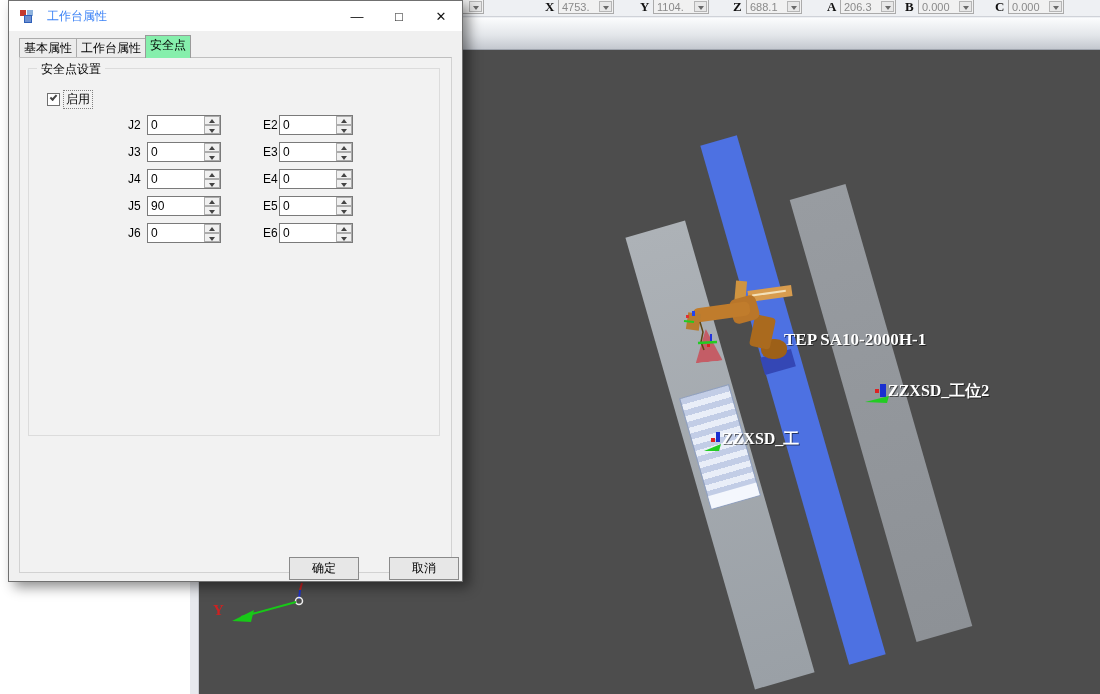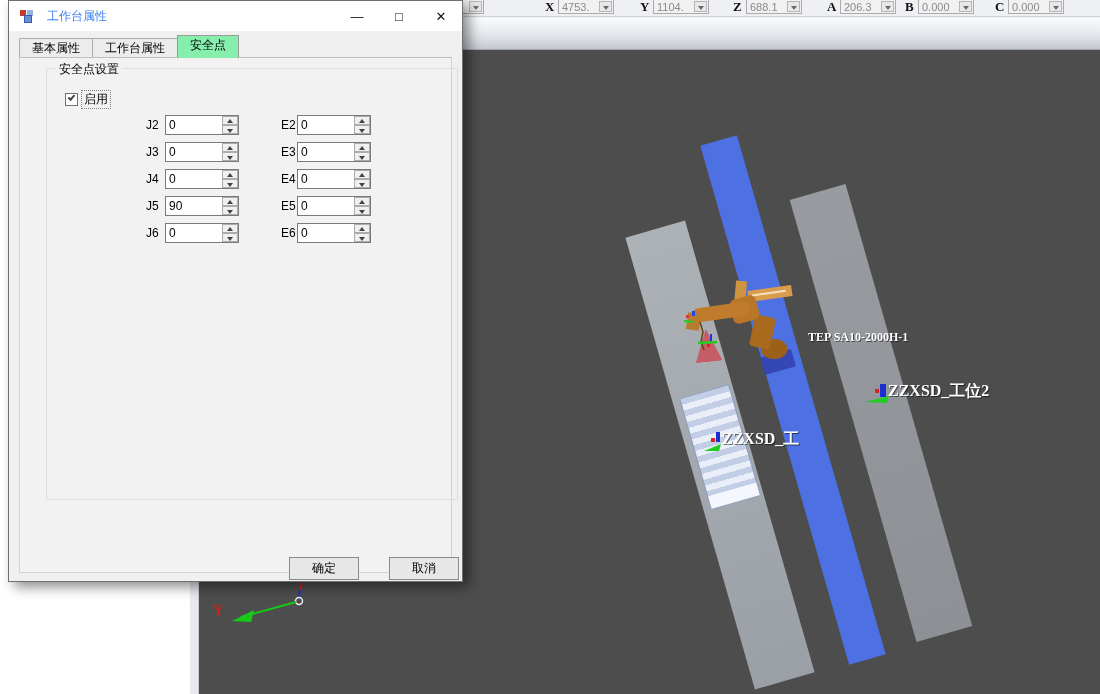--- a/index.html
+++ b/index.html
@@ -40,42 +40,42 @@
   .rb-wrist   { left:488px; top:263px; width:13px; height:17px; background:#b87c30; transform:rotate(8deg); }
   .rb-forearm { left:553px; top:266px; width:21px; height:32px; background:#aa6a1e; border-radius:4px; transform:rotate(12deg); }
   .rb-basecyl { left:562px; top:289px; width:26px; height:20px; background:#9d6018; border-radius:45%; }
   .rb-plate   { left:563px; top:303px; width:32px; height:18px; background:#3447b5; transform:rotate(-16deg); }
 
   .marker-triangle { position:absolute; left:495px; top:279px; width:27px; height:33px;
     clip-path:polygon(50% 0,100% 100%,0 100%); background:rgba(199,86,96,.92); transform:rotate(-6deg); }
 
   .scene-label { position:absolute; color:#fff; font-family:"Liberation Serif", serif; font-weight:bold;
     text-shadow:1px 1px 0 rgba(0,0,0,.55); white-space:nowrap; }
-  .lbl-robot    { left:585px; top:280px; font-size:12px;margin-left:24px; }
+  .lbl-robot    { left:585px; top:280px; font-size:17px; }
   .lbl-station2 { left:689px; top:331px; font-size:16px; }
   .lbl-station1 { left:523px; top:379px; font-size:16px; }
   .lbl-axis-y   { left:14px;  top:552px; font-size:15px; color:#cc2222; text-shadow:none; }
 
   .scene-svg { position:absolute; left:0; top:0; width:901px; height:644px; pointer-events:none; }
 
   
   .dialog { position:absolute; left:8px; top:0; width:455px; height:582px; background:#f0f0f0;
     border:1px solid #707070; box-shadow:6px 5px 12px rgba(0,0,0,.45); }
   .titlebar { position:absolute; left:0; top:0; width:100%; height:30px; background:#ffffff; display:flex; align-items:center; }
   .title-icon { width:16px; height:16px; margin-left:10px; position:relative; }
   .title-text { margin-left:12px; font-size:12px; color:#3b82f6; }
   .win-btns { margin-left:auto; display:flex; }
   .win-btn { width:42px; height:30px; display:flex; align-items:center; justify-content:center; font-size:13px; color:#111; cursor:default; }
 
   .tabstrip { position:absolute; left:10px; top:34px; height:23px; display:flex; align-items:flex-end; }
-  .tab { padding:3px 12px 4px; border:1px solid #acacac; background:#ececec; border-bottom:none; margin-right:-1px; height:20px; line-height:13px; }
+  .tab { padding:3px 4px 4px; border:1px solid #acacac; background:#ececec; border-bottom:none; margin-right:-1px; height:20px; line-height:13px; }
   .tab.active { background:#86efac; height:23px; border-color:#9a9a9a; position:relative; z-index:2; }
   .page { position:absolute; left:10px; top:56px; width:433px; height:516px; background:#f2f2f2; border:1px solid #d2d2d2; border-top-color:#bfbfbf; }
 
-  .groupbox { position:absolute; left:26px; top:10px; width:412px; height:432px; border:1px solid #dcdcdc; }
+  .groupbox { position:absolute; left:8px; top:10px; width:412px; height:368px; border:1px solid #dcdcdc; }
   .group-title { position:absolute; left:8px; top:-8px; background:#f2f2f2; padding:0 4px; }
 
   .cb-wrap { position:absolute; left:18px; top:22px; display:flex; align-items:center; }
   .cb-box { width:13px; height:13px; background:#fff; border:1px solid #707070; position:relative; }
   .cb-check { position:absolute; left:2px; top:1px; width:7px; height:4px; border-left:2px solid #444; border-bottom:2px solid #444; transform:rotate(-48deg); }
   .cb-label { margin-left:4px; outline:1px dotted #808080; padding:0 2px; }
 
   .spin-row { position:absolute; left:0; height:20px; width:100%; }
   .axis-lbl { position:absolute; top:3px; font-size:12px; }
   .jl { left:99px; } .el { left:234px; }

